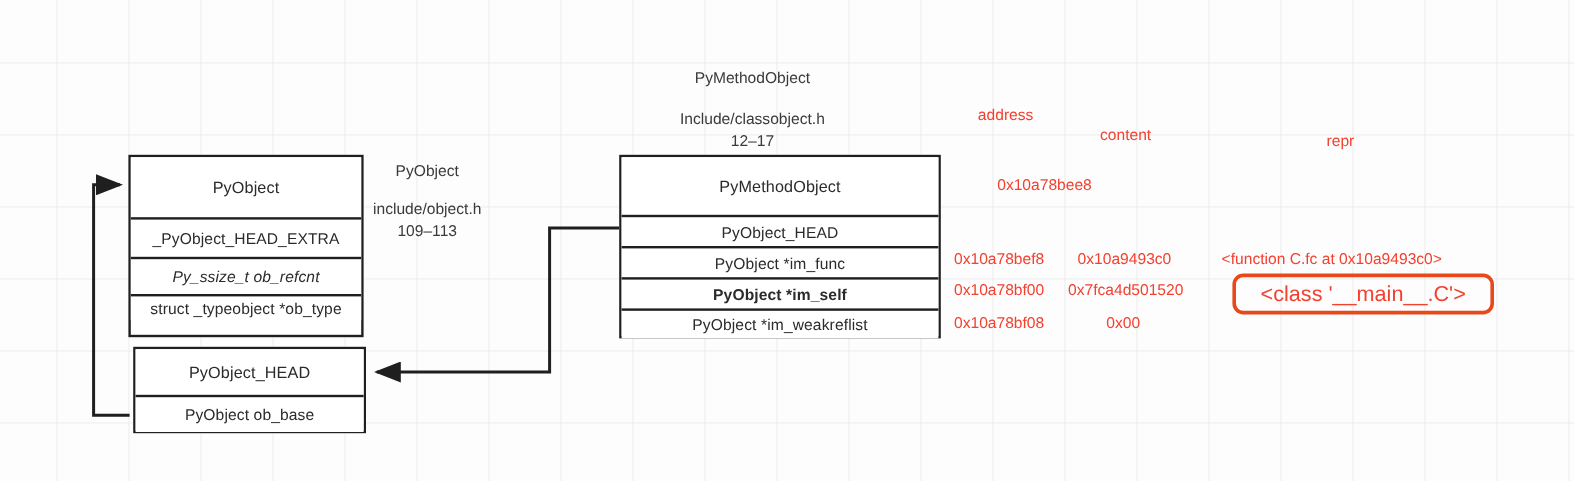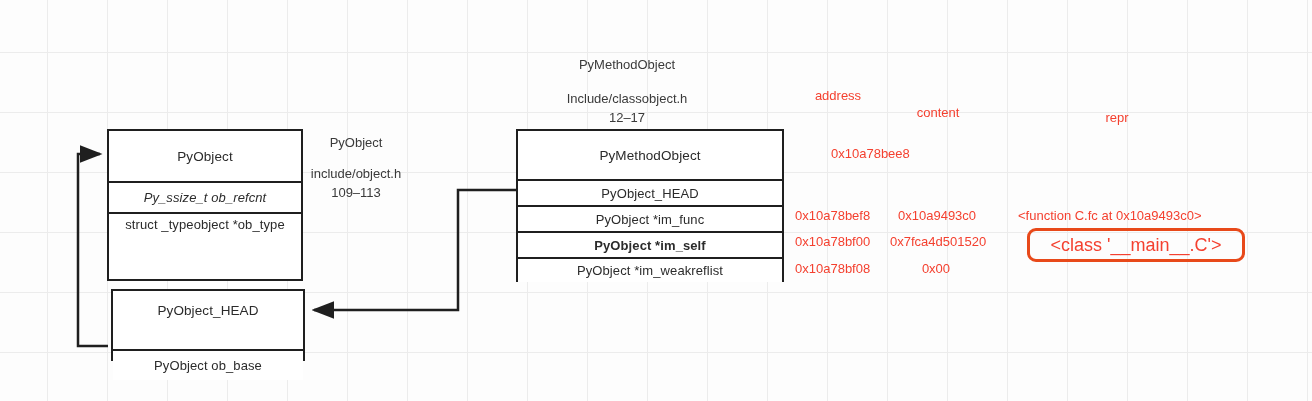--- a/index.html
+++ b/index.html
@@ -100,35 +100,36 @@
       </marker>
     </defs>
 
     <path d="M 108 346 L 78 346 L 78 154 L 100 154" fill="none" stroke="#1f1f1f" stroke-width="2.5" marker-end="url(#arrowhead)"></path>
 
     <path d="M 516 190 L 458 190 L 458 310 L 314 310" fill="none" stroke="#1f1f1f" stroke-width="2.5" marker-end="url(#arrowhead)"></path>
   </svg>
 
   <div class="struct" style="left:107px; top:129px; width:196px; height:152px;">
     <div class="row head" style="height:50px;">PyObject</div>
+    <div class="row" style="height:33px;">_PyObject_HEAD_EXTRA</div>
     <div class="row" style="height:31px;font-style:italic;">Py_ssize_t ob_refcnt</div>
     <div class="row" style="height:22px;">struct _typeobject *ob_type</div>
   </div>
 
   <div class="caption" style="left:311px; top:133px; width:90px;">
     <span>PyObject</span>
   </div>
   <div class="caption" style="left:294px; top:164px; width:124px;">
     <span>include/object.h</span><br>
     <span>109–113</span>
   </div>
 
   <div class="struct" style="left:111px; top:289px; width:194px; height:72px;">
     <div class="row head" style="height:38px;">PyObject_HEAD</div>
-    <div class="row" style="height:31px;margin-top:20px;">PyObject ob_base</div>
+    <div class="row" style="height:31px;">PyObject ob_base</div>
   </div>
 
   <div class="struct" style="left:516px; top:129px; width:268px; height:153px;">
     <div class="row head" style="height:48px;">PyMethodObject</div>
     <div class="row" style="height:26px;">PyObject_HEAD</div>
     <div class="row" style="height:26px;">PyObject *im_func</div>
     <div class="row" style="height:26px;font-weight:bold;">PyObject *im_self</div>
     <div class="row" style="height:25px;">PyObject *im_weakreflist</div>
   </div>
 

